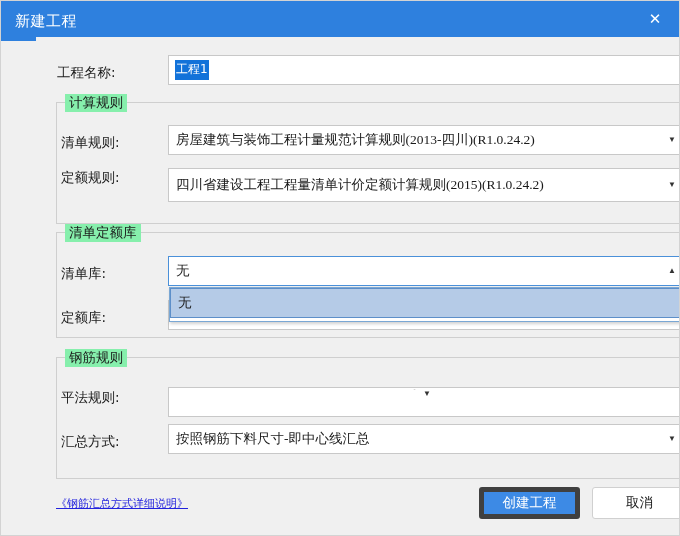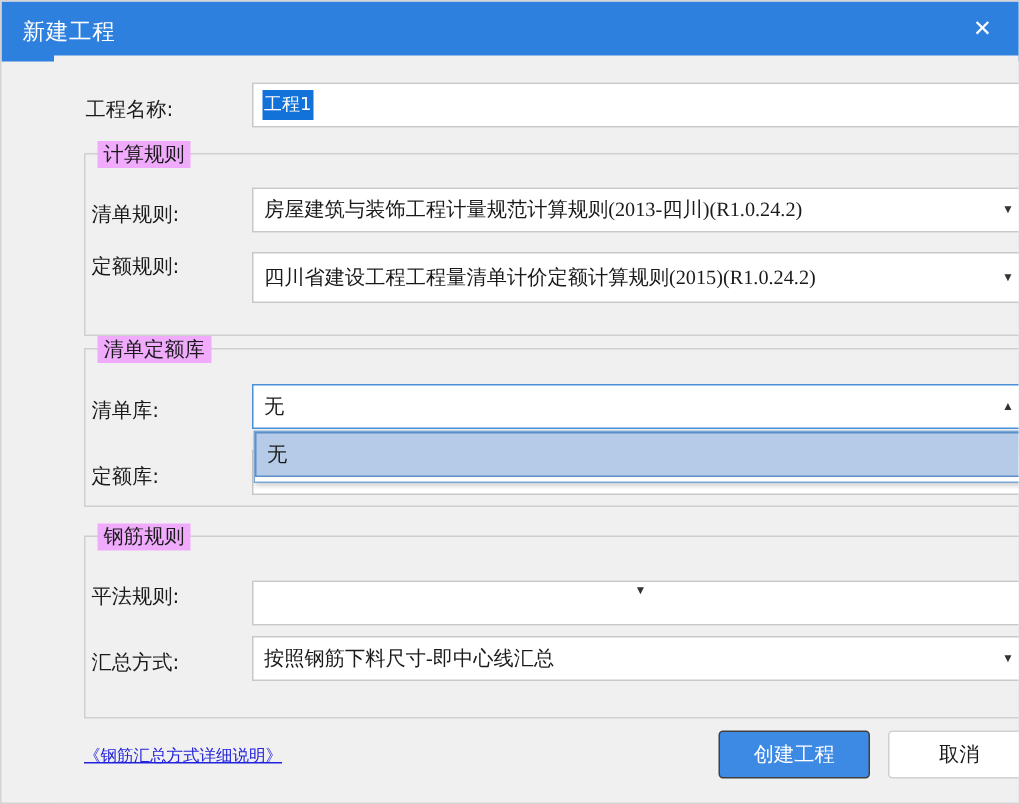--- a/index.html
+++ b/index.html
@@ -96,21 +96,21 @@
   .groupbox {
     position: absolute;
     box-sizing: border-box;
     border: 1px solid #cfcfcf;
     background: transparent;
   }
   .group-title {
     position: absolute;
     top: -9px;
     left: 8px;
-    background: #f0abfc;
+    background: #86efac;
     padding: 0 4px;
     font-size: 13.5px;
     color: #1a1a1a;
     white-space: nowrap;
   }
 
   
   .combo {
     position: absolute;
     box-sizing: border-box;
@@ -183,21 +183,21 @@
     border-radius: 3px;
     display: flex;
     align-items: center;
     justify-content: center;
     font-size: 13.5px;
     cursor: pointer;
     user-select: none;
   }
   .btn-primary {
     background: #3d8ae5;
-    border: 1px solid #404040;
+    border: 5px solid #404040;
     color: #ffffff;
   }
   .btn-secondary {
     background: #ffffff;
     border: 1px solid #d0d0d0;
     color: #1a1a1a;
   }
 </style>
 </head>
 <body>

